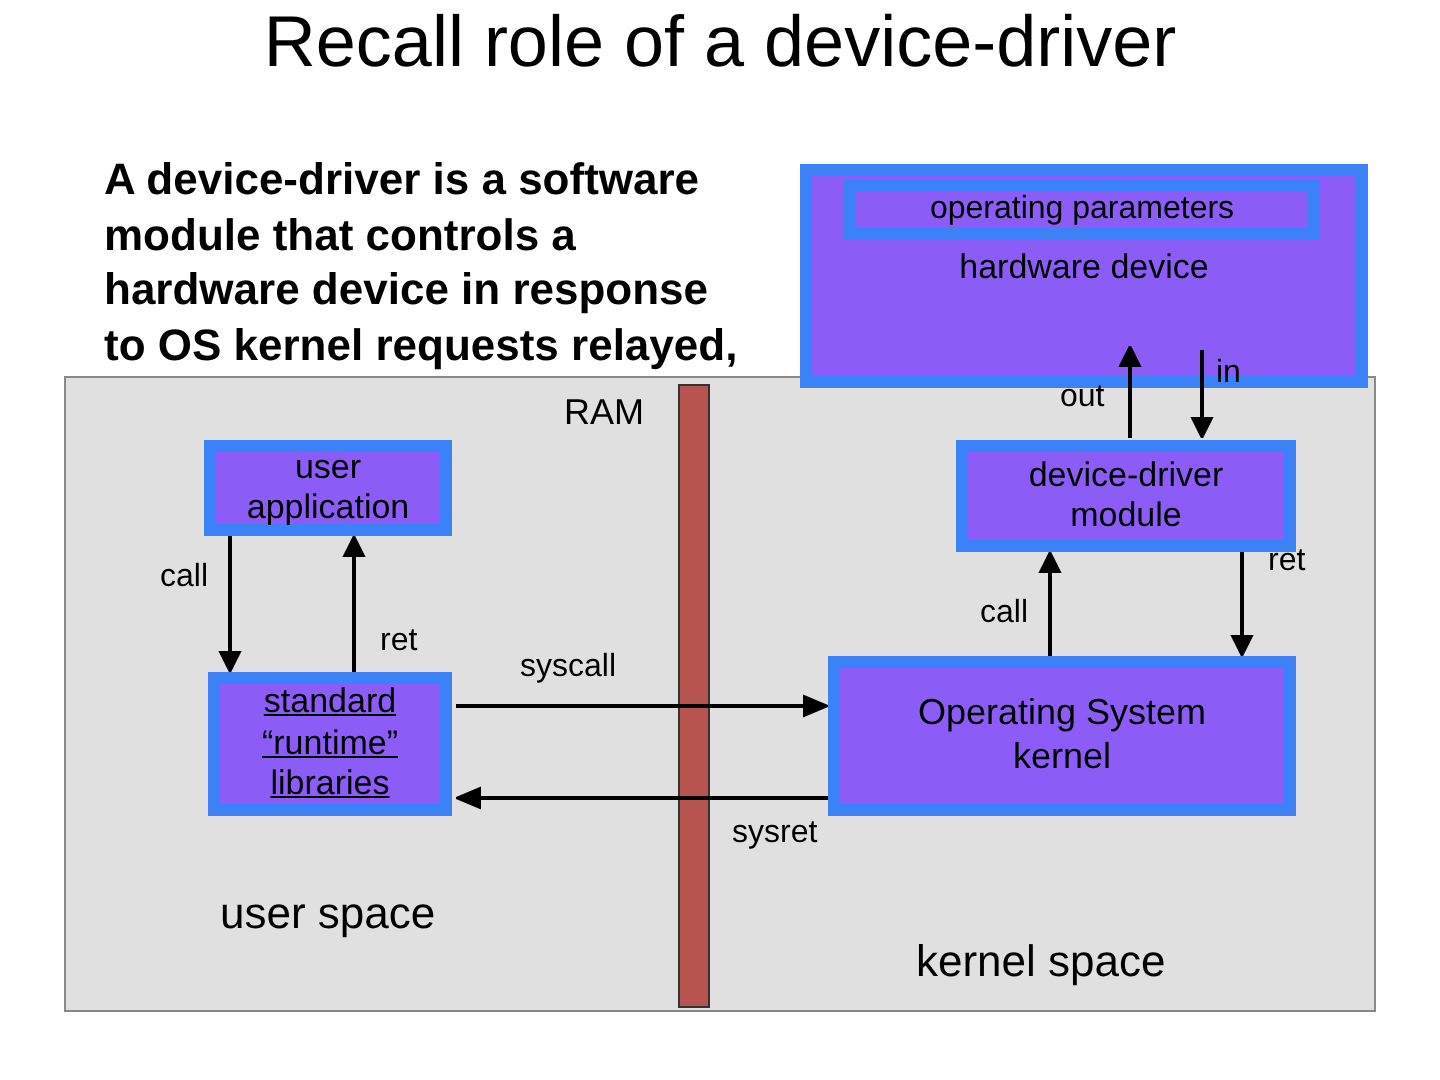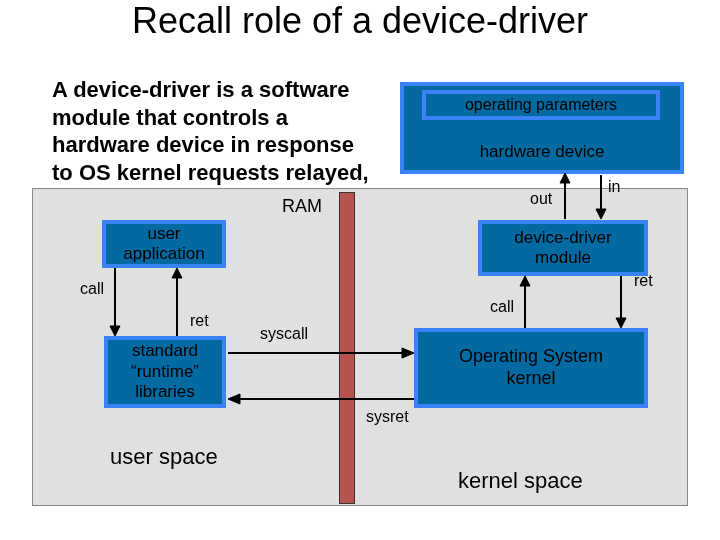--- a/index.html
+++ b/index.html
@@ -45,35 +45,34 @@
     border: 1px solid #333;
   }
   .ram-label {
     position: absolute;
     top: 196px;
     left: 282px;
     font-size: 18px;
   }
   .box {
     position: absolute;
-    background: #0369a1;
-    border: 4px solid #3b82f6;
+    background: #8b5cf6;
+    border: 6px solid #3b82f6;
     display: flex;
     align-items: center;
     justify-content: center;
     text-align: center;
     font-size: 17px;
     line-height: 1.2;
   }
   .hw-box {
     top: 82px;
     left: 400px;
     width: 284px;
-    height: 92px;
-    align-items: flex-end;
+    height: 112px;
     padding-bottom: 8px;
   }
   .op-box {
     top: 90px;
     left: 422px;
     width: 238px;
     height: 30px;
     font-size: 16px;
   }
   .driver-box {
@@ -94,20 +93,21 @@
     top: 220px;
     left: 102px;
     width: 124px;
     height: 48px;
   }
   .runtime-box {
     top: 336px;
     left: 104px;
     width: 122px;
     height: 72px;
+    text-decoration: underline;
   }
   .label {
     position: absolute;
     font-size: 16px;
   }
   .space-label {
     position: absolute;
     font-size: 22px;
   }
   .user-space { top: 444px; left: 110px; }

